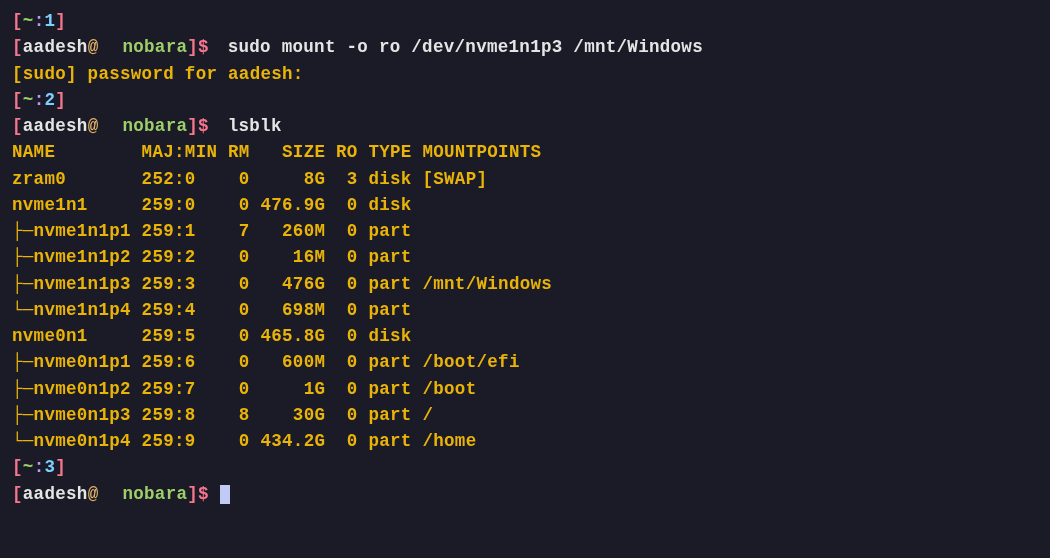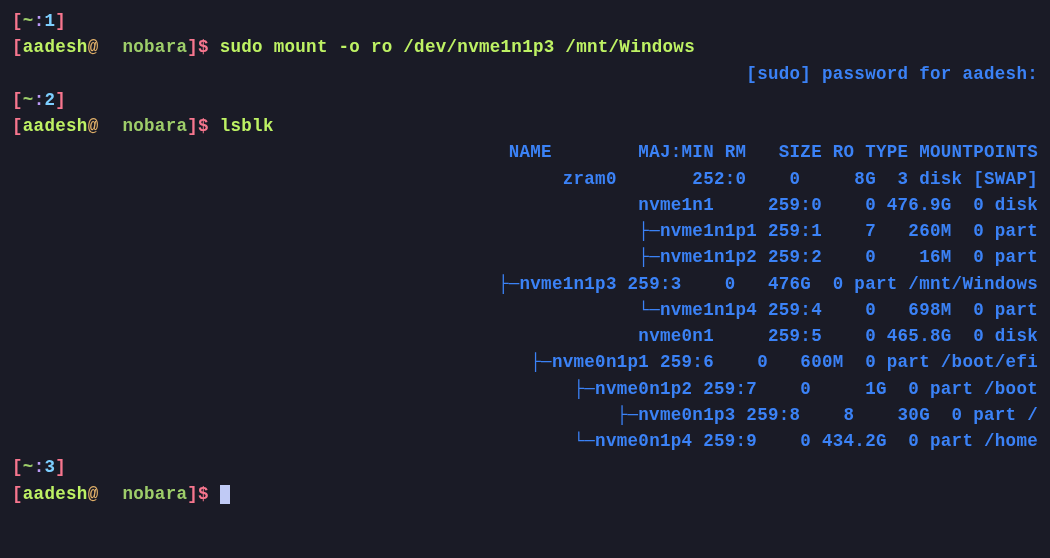--- a/index.html
+++ b/index.html
@@ -19,26 +19,26 @@
       letter-spacing: 0.3px;
       font-weight: bold;
     }
     .line {
       white-space: pre;
     }
     .bracket { color: #f7768e; }
     .tilde { color: #9ece6a; }
     .colon { color: #bb9af7; }
     .num { color: #7dcfff; }
-    .user { color: #bef264; font-family: Liberation Mono, monospace; }
+    .user { color: #e5e5e5; font-family: Liberation Mono, monospace; }
     .at { color: #e0af68; }
     .host { color: #9ece6a; margin-left: 24px; }
     .dollar { color: #f7768e; }
-    .cmd { color: #bef264; }
-    .output { color: #3b82f6; text-align: right; }
+    .cmd { color: #e5e5e5; margin-left: 8px; }
+    .output { color: #eab308; }
     .cursor {
       display: inline-block;
       width: 10px;
       height: 19px;
       background: #c0caf5;
       vertical-align: text-bottom;
     }
   </style>
 </head>
 <body>

